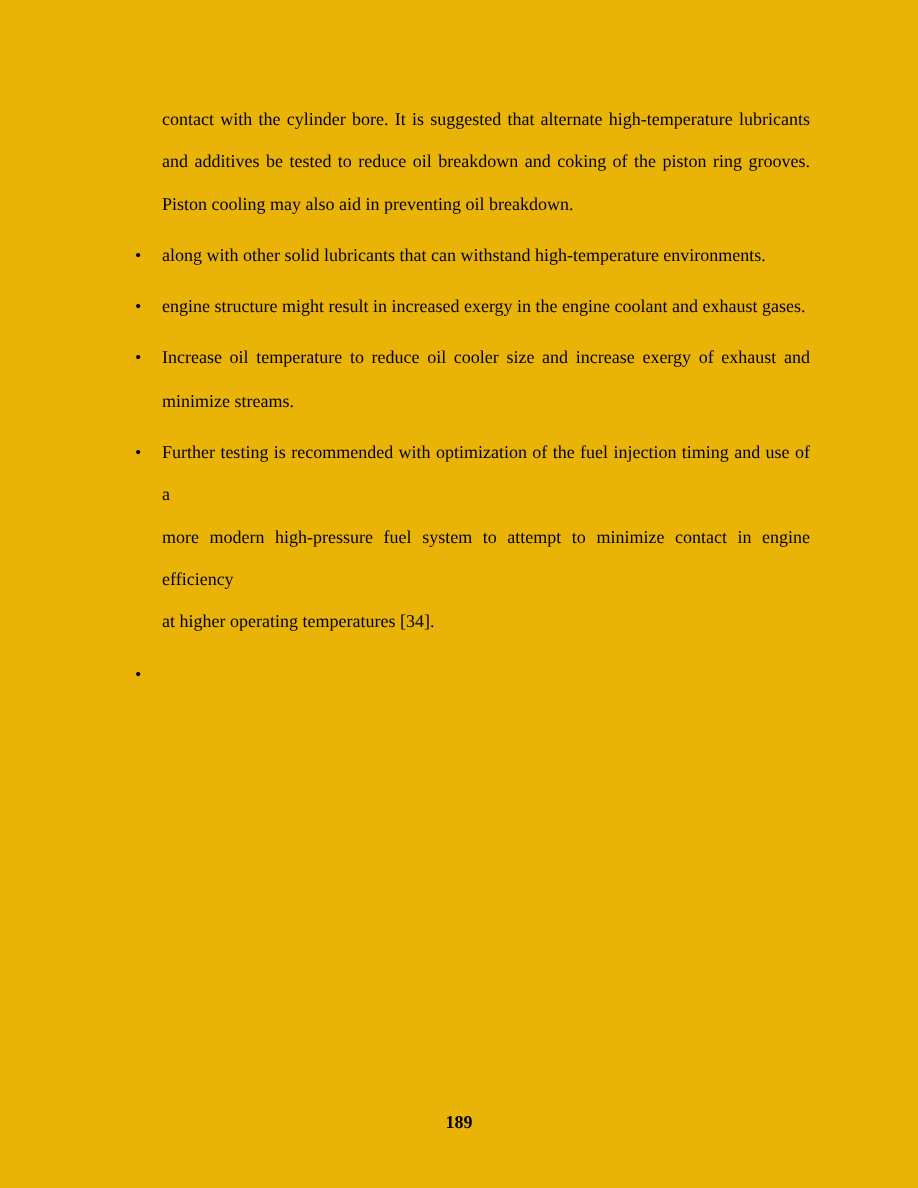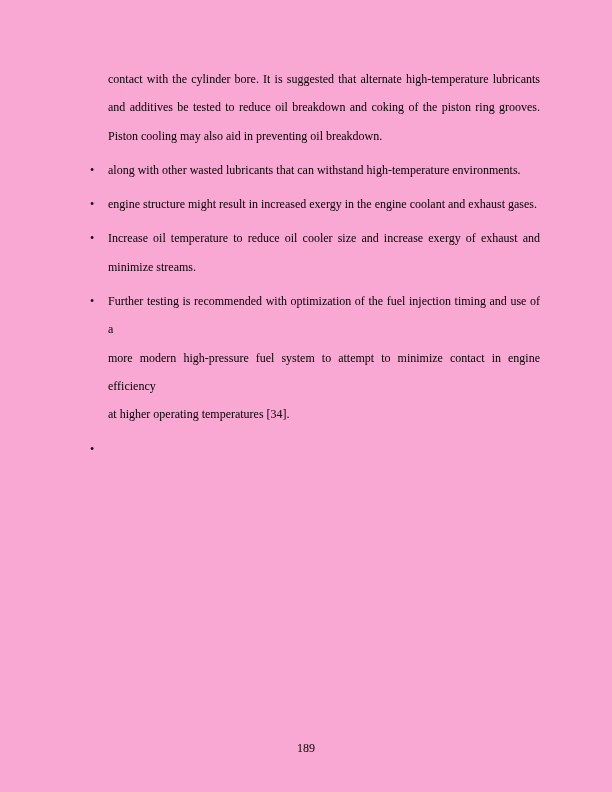--- a/index.html
+++ b/index.html
@@ -1,21 +1,21 @@
 <!DOCTYPE html>
 <html><head>
 <meta charset="utf-8">
 <style>
   * { margin: 0; padding: 0; box-sizing: border-box; }
   html, body { background: #ffffff; }
   .page {
     position: relative;
     width: 612px;
     height: 792px;
-    background: #f9a8d4;
+    background: #eab308;
     font-family: "Liberation Serif", "DejaVu Serif", serif;
     font-size: 12px;
     color: #000000;
     overflow: hidden;
   }
   .body-text {
     position: absolute;
     top: 65px;
     left: 108px;
     width: 432px;
@@ -41,40 +41,41 @@
     font-size: 12px;
   }
   .page-number {
     position: absolute;
     top: 741px;
     left: 0;
     width: 612px;
     text-align: center;
     font-size: 12px;
     line-height: 14px;
+    font-weight: bold;
   }
 </style>
 </head>
 <body>
 
 <div class="page">
 
   <div class="body-text">
 
     <div class="paragraph">
       <div class="ln">contact with the cylinder bore. It is suggested that alternate high-temperature lubricants</div>
       <div class="ln">and additives be tested to reduce oil breakdown and coking of the piston ring grooves.</div>
       <div class="ln e">Piston cooling may also aid in preventing oil breakdown.</div>
     </div>
 
     <div class="bullet-list">
 
       <div class="bullet-item">
         <span class="bullet-marker">•</span>
-        <div class="ln e">along with other wasted lubricants that can withstand high-temperature environments.</div>
+        <div class="ln e">along with other solid lubricants that can withstand high-temperature environments.</div>
       </div>
 
       <div class="bullet-item">
         <span class="bullet-marker">•</span>
         <div class="ln e">engine structure might result in increased exergy in the engine coolant and exhaust gases.</div>
       </div>
 
       <div class="bullet-item">
         <span class="bullet-marker">•</span>
         <div class="ln">Increase oil temperature to reduce oil cooler size and increase exergy of exhaust and</div>

